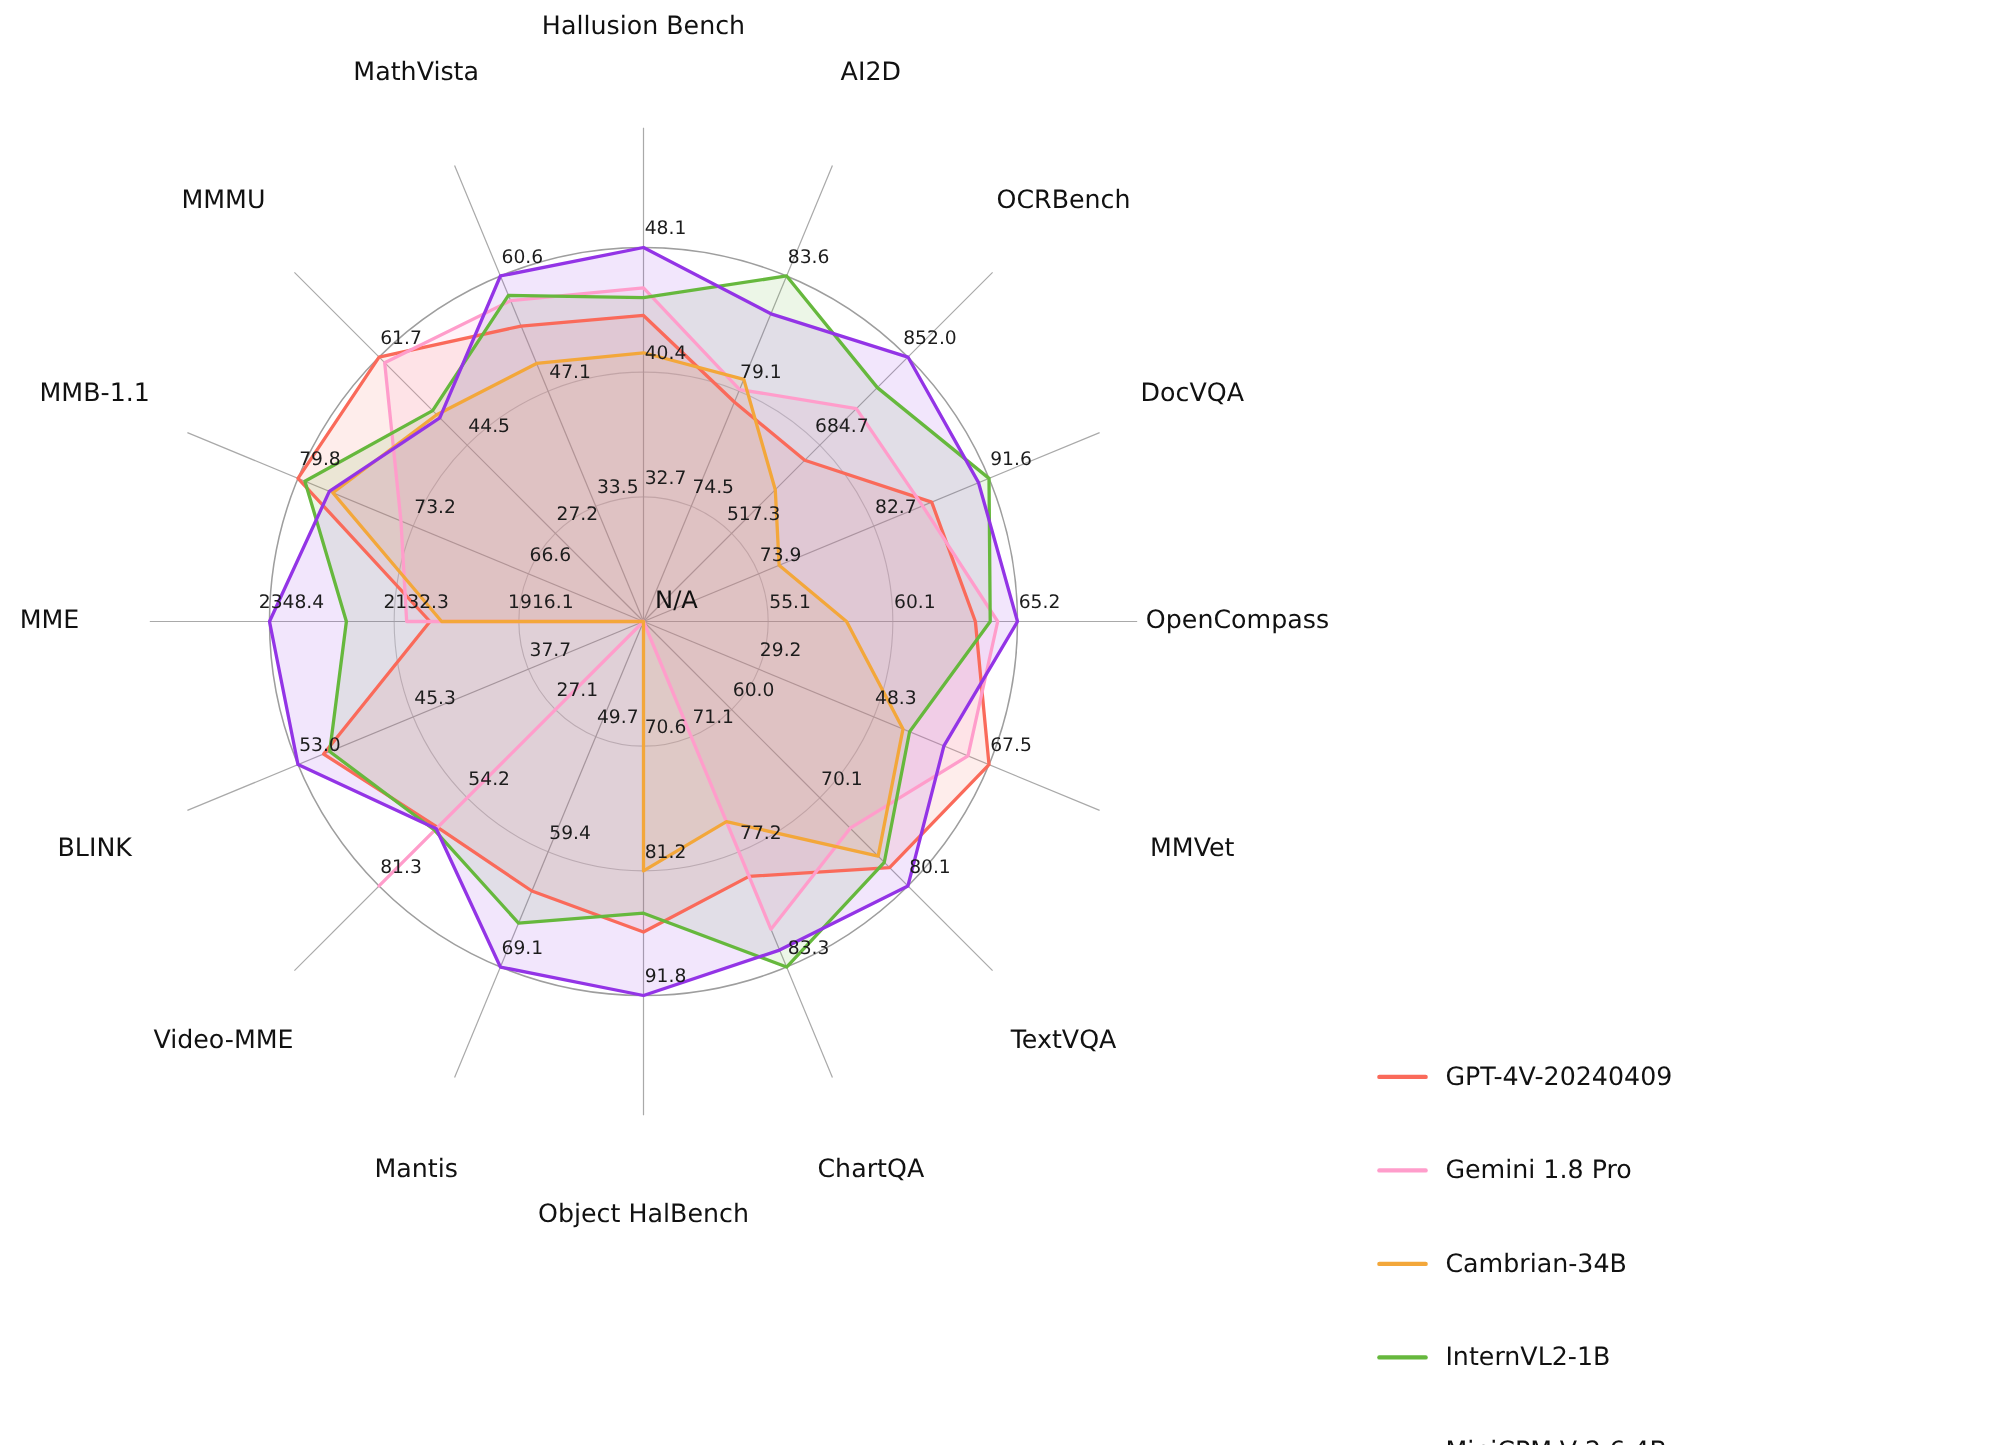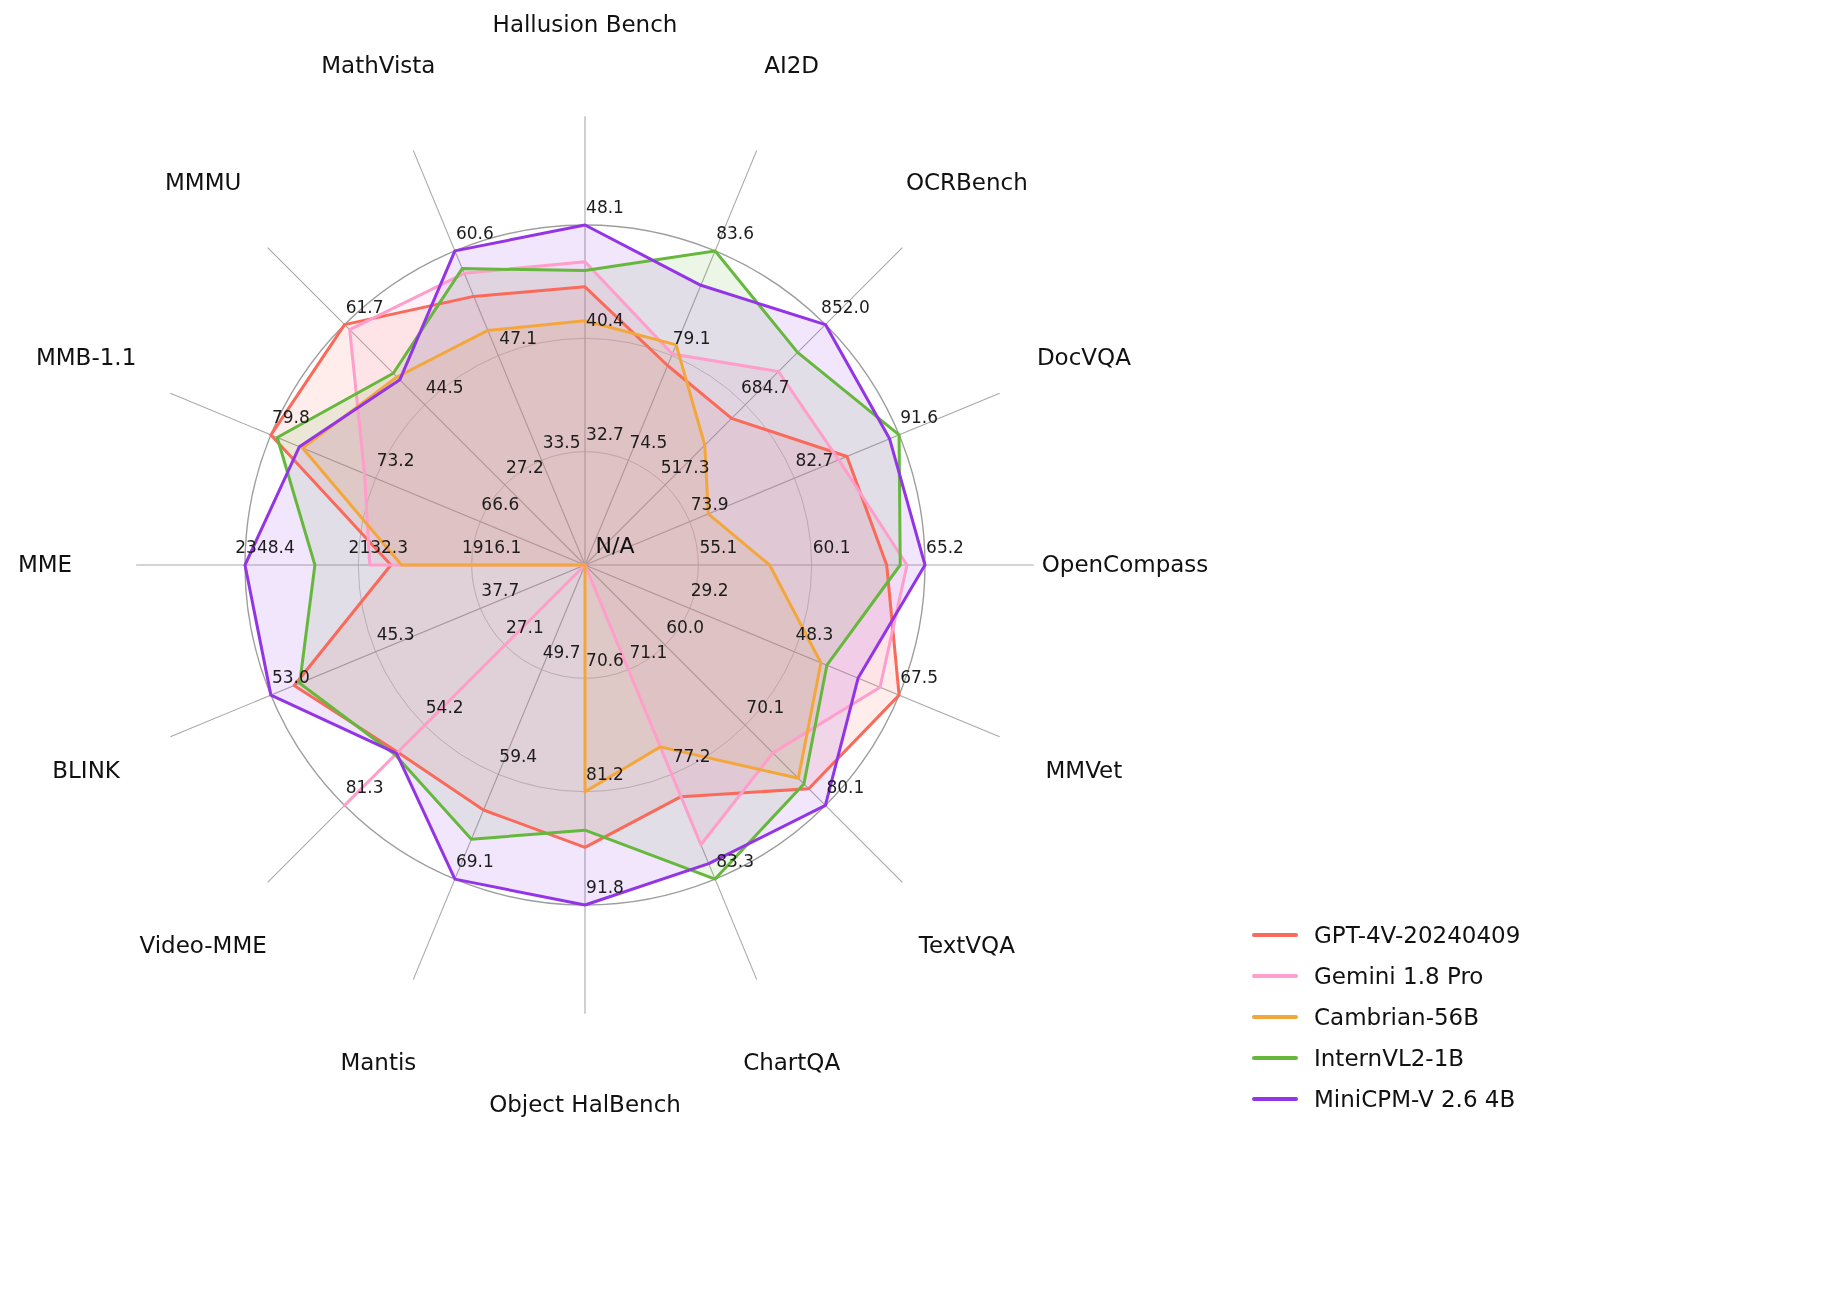--- a/index.html
+++ b/index.html
@@ -8,21 +8,21 @@
     width:1822px;height:1314px;
     background:#ffffff;
     font-family:"DejaVu Sans","Liberation Sans",sans-serif;
     overflow:hidden;
   }
   #chart{position:absolute;left:0;top:0;}
   .legend{
     position:absolute;left:1252px;top:922px;
     display:flex;flex-direction:column;gap:15px;
   }
-  .legend-item{display:flex;align-items:center;gap:16px;}
+  .legend-item{display:flex;align-items:center;gap:16px;margin-top:44px;}
   .legend-swatch{width:46px;height:4px;border-radius:2px;background:#888;flex:0 0 auto;}
   .legend-label{font-size:23px;color:#111;white-space:nowrap;}
 </style>
 </head>
 <body>
 
 <div class="page">
 
   <svg id="chart" width="1822" height="1314" viewBox="0 0 1822 1314">
       <circle cx="585" cy="565" r="113.33333333333333" fill="none" stroke="#c9c9c9" stroke-width="1"></circle>
@@ -125,21 +125,21 @@
     <div class="legend-item">
       <span class="legend-swatch" style="background: rgb(250, 106, 90);"></span>
       <span class="legend-label">GPT-4V-20240409</span>
     </div>
     <div class="legend-item">
       <span class="legend-swatch" style="background: rgb(255, 157, 203);"></span>
       <span class="legend-label">Gemini 1.8 Pro</span>
     </div>
     <div class="legend-item">
       <span class="legend-swatch" style="background: rgb(243, 167, 58);"></span>
-      <span class="legend-label">Cambrian-56B</span>
+      <span class="legend-label">Cambrian-34B</span>
     </div>
     <div class="legend-item">
       <span class="legend-swatch" style="background: rgb(102, 184, 61);"></span>
       <span class="legend-label">InternVL2-1B</span>
     </div>
     <div class="legend-item">
       <span class="legend-swatch" style="background: rgb(147, 52, 230);"></span>
       <span class="legend-label">MiniCPM-V 2.6 4B</span>
     </div>
   </div>

